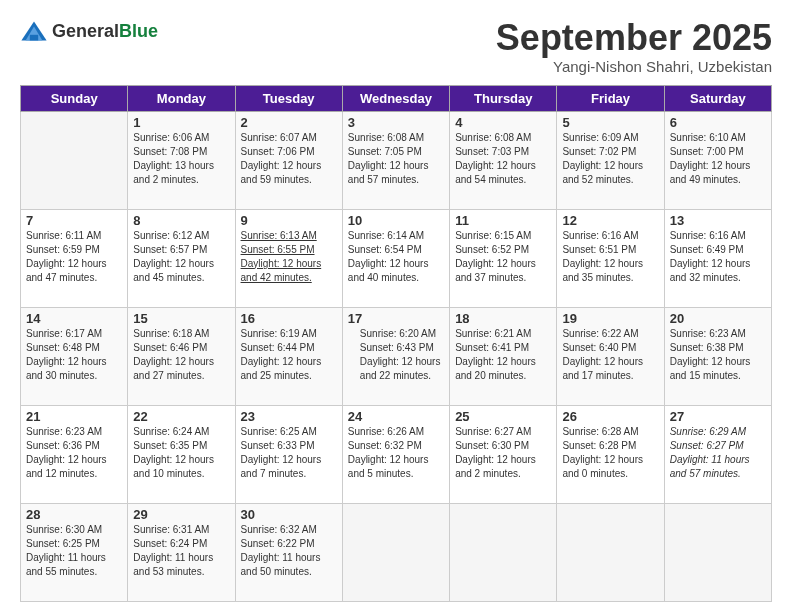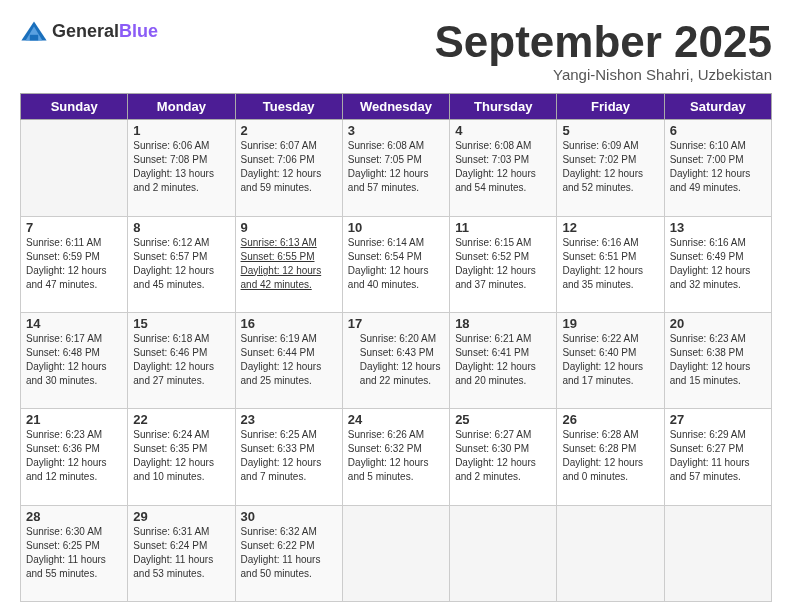--- a/index.html
+++ b/index.html
@@ -34,31 +34,31 @@
       line-height: 1.1;
     }
     .logo-general {
       font-size: 18px;
       font-weight: bold;
       color: #333;
     }
     .logo-blue {
       font-size: 18px;
       font-weight: bold;
-      color: #8b5cf6;
+      color: #15803d;
     }
     .logo-icon {
       width: 28px;
       height: 28px;
     }
     .title-block {
       text-align: right;
     }
     .month-title {
-      font-size: 44px;
+      font-size: 36px;
       font-weight: bold;
       color: #333;
       line-height: 1.1;
     }
     .location {
       font-size: 15px;
       color: #555;
     }
     .calendar {
       width: 100%;
@@ -324,21 +324,21 @@
           </td>
           <td>
             <span class="day-num">26</span>
             <div class="day-info" style="white-space: pre-line;">Sunrise: 6:28 AM
 Sunset: 6:28 PM
 Daylight: 12 hours
 and 0 minutes.</div>
           </td>
           <td>
             <span class="day-num">27</span>
-            <div class="day-info" style="white-space: pre-line;">Sunrise: 6:29 AM
+            <div class="day-info" style="white-space: pre-line; font-style: italic;">Sunrise: 6:29 AM
 Sunset: 6:27 PM
 Daylight: 11 hours
 and 57 minutes.</div>
           </td>
         </tr>
         <tr>
           <td>
             <span class="day-num">28</span>
             <div class="day-info" style="white-space: pre-line;">Sunrise: 6:30 AM
 Sunset: 6:25 PM

